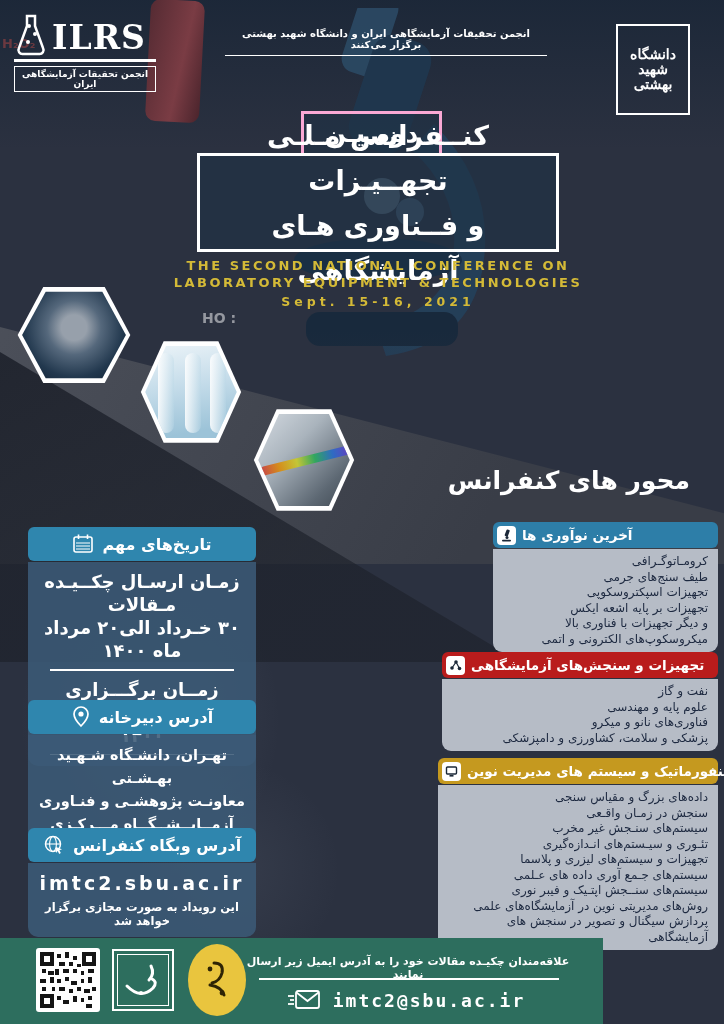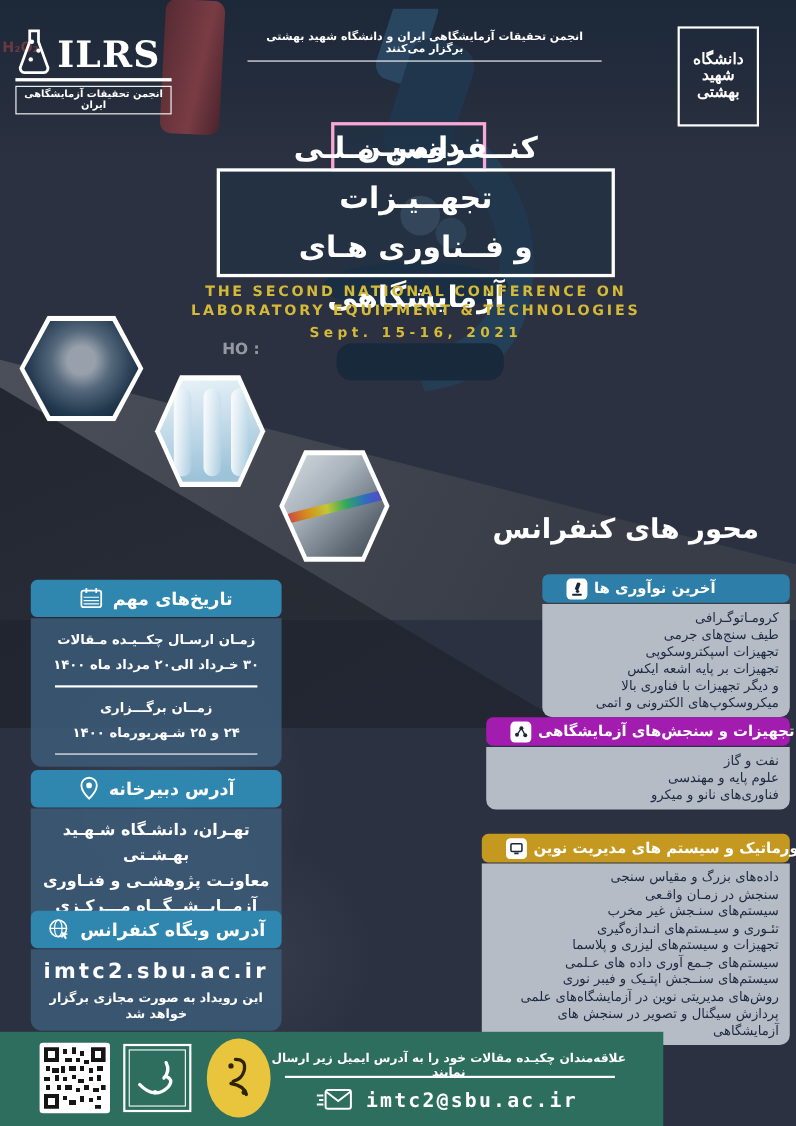--- a/index.html
+++ b/index.html
@@ -47,21 +47,21 @@
   .hex2 .hex-in{background:linear-gradient(170deg,#eef5f9,#c3dbe9 45%,#9cc3d8 85%);}
   .hex3{left:247px;top:406px;width:114px;height:108px;}
   .hex3 .hex-in{background:linear-gradient(135deg,#d9dfe5 0%,#aab4bd 38%,#5d6873 75%,#3a434d 100%);}
   .prism-ray{position:absolute;left:8%;top:46%;width:88%;height:9px;transform:rotate(-14deg);
     background:linear-gradient(90deg,#c33,#d80,#cc2,#2a5,#26c,#63c);opacity:.85;border-radius:3px;}
   .tube{position:absolute;top:10%;width:16%;height:82%;border-radius:8px;
     background:linear-gradient(90deg,rgba(255,255,255,.85),rgba(185,215,230,.4));}
   
   .banner{left:225px;top:28px;width:322px;text-align:center;font-size:10px;font-weight:bold;
     padding-bottom:5px;border-bottom:1.5px solid #fff;z-index:5;}
-  .ilrs{left:14px;top:24px;width:142px;z-index:5;}
+  .ilrs{left:14px;top:12px;width:142px;z-index:5;}
   .ilrs-row{display:flex;align-items:flex-end;gap:4px;}
   .ilrs-acronym{font-family:"DejaVu Serif","Liberation Serif",serif;font-size:33px;font-weight:bold;letter-spacing:1px;line-height:36px;}
   .ilrs-rule{height:2.5px;background:#fff;margin:3px 0 4px 0;}
   .ilrs-sub{border:1.5px solid #fff;font-size:9px;font-weight:bold;text-align:center;padding:2px 2px;}
   .sbu{left:616px;top:24px;width:74px;height:91px;border:2px solid #fff;z-index:5;
     display:flex;flex-direction:column;align-items:center;justify-content:center;padding:3px;}
   .sbu div{font-size:14px;line-height:15px;font-weight:bold;font-family:"DejaVu Serif","Liberation Serif",serif;}
   
   .ordinal-box{left:301px;top:111px;width:141px;height:45px;border:3px solid #f9a8d4;z-index:5;
     background:rgba(30,50,69,.62);display:flex;align-items:center;justify-content:center;
@@ -69,37 +69,37 @@
   .title-box{left:197px;top:153px;width:362px;height:99px;border:3px solid #fff;z-index:5;
     background:rgba(30,50,69,.62);display:flex;flex-direction:column;align-items:center;justify-content:center;
     font-size:27px;font-weight:bold;line-height:45px;text-align:center;}
   .en-title{left:144px;top:257px;width:468px;text-align:center;z-index:5;color:#d4ba37;
     font-weight:bold;font-size:13px;letter-spacing:2.5px;line-height:17px;}
   .en-dates{left:144px;top:294px;width:468px;text-align:center;z-index:5;color:#d4ba37;
     font-weight:bold;font-size:12.5px;letter-spacing:4px;}
   
   .topics-heading{right:34px;top:466px;z-index:5;font-size:25px;font-weight:bold;margin-left:26px;}
   .topic-box{z-index:5;}
-  .topic-header{height:26px;border-radius:6px;display:flex;align-items:center;gap:6px;padding:0 22px;}
+  .topic-header{height:26px;border-radius:6px;display:flex;align-items:center;gap:6px;padding:0 4px;}
   .topic-chip{width:19px;height:19px;border-radius:4px;background:#fff;display:flex;align-items:center;justify-content:center;flex:0 0 auto;}
   .topic-title{font-size:13.5px;font-weight:bold;white-space:nowrap;direction:rtl;}
   .topic-body{background:#b6bcc6;border-radius:0 0 9px 9px;margin-top:1px;padding:5px 10px 5px 6px;
     color:#1d2940;text-align:right;}
   .topic-item{font-size:12px;line-height:15.5px;font-weight:500;direction:rtl;}
   #topic1{left:493px;top:522px;width:225px;}
   #topic2{left:442px;top:652px;width:276px;}
   #topic3{left:438px;top:758px;width:280px;}
   
   .info-box{left:28px;width:228px;z-index:5;}
   .info-header{height:34px;background:#2f86ae;border-radius:6px;display:flex;align-items:center;
     justify-content:center;gap:8px;font-size:16px;font-weight:bold;}
   .info-body{background:rgba(59,90,118,.88);border-radius:0 0 10px 10px;margin-top:1px;
     text-align:center;font-weight:bold;}
   #dates-box{top:527px;}
-  #dates-box .info-body{padding:8px 10px 4px 10px;font-size:12px;line-height:23px;}
+  #dates-box .info-body{padding:8px 10px 4px 10px;font-size:18px;line-height:23px;}
   .hr{height:1.5px;background:#fff;width:88%;margin:7px auto;}
   #address-box{top:700px;}
   #address-box .info-body{padding:9px 8px;font-size:14.5px;line-height:23px;}
   #website-box{top:828px;}
   .url{font-size:19px;letter-spacing:3px;font-weight:bold;padding:9px 0 4px 0;}
   .virtual-note{font-size:11.5px;padding:2px 0 9px 0;font-weight:bold;}
   
   .footer{left:0;top:938px;width:603px;height:86px;background:#2d6e5e;z-index:6;}
   .qr{position:absolute;left:36px;top:10px;width:64px;height:64px;background:#fff;border-radius:3px;padding:4px;}
   .cal-logo{position:absolute;left:112px;top:11px;width:62px;height:62px;border:2px solid #fff;
@@ -211,40 +211,41 @@
         <div class="topic-item">کرومـاتوگـرافی</div>
         <div class="topic-item">طیف سنج‌های جرمی</div>
         <div class="topic-item">تجهیزات اسپکتروسکوپی</div>
         <div class="topic-item">تجهیزات بر پایه اشعه ایکس</div>
         <div class="topic-item">و دیگر تجهیزات با فناوری بالا</div>
         <div class="topic-item">میکروسکوپ‌های الکترونی و اتمی</div>
       </div>
   </div>
 
   <div class="abs topic-box" id="topic2">
-    <div class="topic-header" style="background: #a21caf;">
+    <div class="topic-header" style="background: #b91c1c;">
       <span class="topic-chip">
         <svg width="13" height="13" viewBox="0 0 13 13">
             <g stroke="#1b2838" stroke-width="1.2">
               <line x1="3" y1="9" x2="7" y2="3"></line>
               <line x1="7" y1="3" x2="10.5" y2="9.5"></line>
             </g>
             <g fill="#1b2838">
               <circle cx="3" cy="9" r="1.8"></circle>
               <circle cx="7" cy="3" r="1.8"></circle>
               <circle cx="10.5" cy="9.5" r="1.8"></circle>
             </g>
           </svg>
       </span>
       <span class="topic-title">تجهیزات و سنجش‌های آزمایشگاهی</span>
     </div>
     <div class="topic-body">
         <div class="topic-item">نفت و گاز</div>
         <div class="topic-item">علوم پایه و مهندسی</div>
         <div class="topic-item">فناوری‌های نانو و میکرو</div>
+        <div class="topic-item">پزشکی و سلامت، کشاورزی و دامپزشکی</div>
       </div>
   </div>
 
   <div class="abs topic-box" id="topic3">
     <div class="topic-header" style="background: rgb(197, 153, 31);">
       <span class="topic-chip">
         <svg width="13" height="13" viewBox="0 0 13 13">
             <rect x="1.5" y="2" width="10" height="7" rx="1" fill="none" stroke="#1b2838" stroke-width="1.4"></rect>
             <rect x="4.5" y="10" width="4" height="1.6" fill="#1b2838"></rect>
           </svg>

